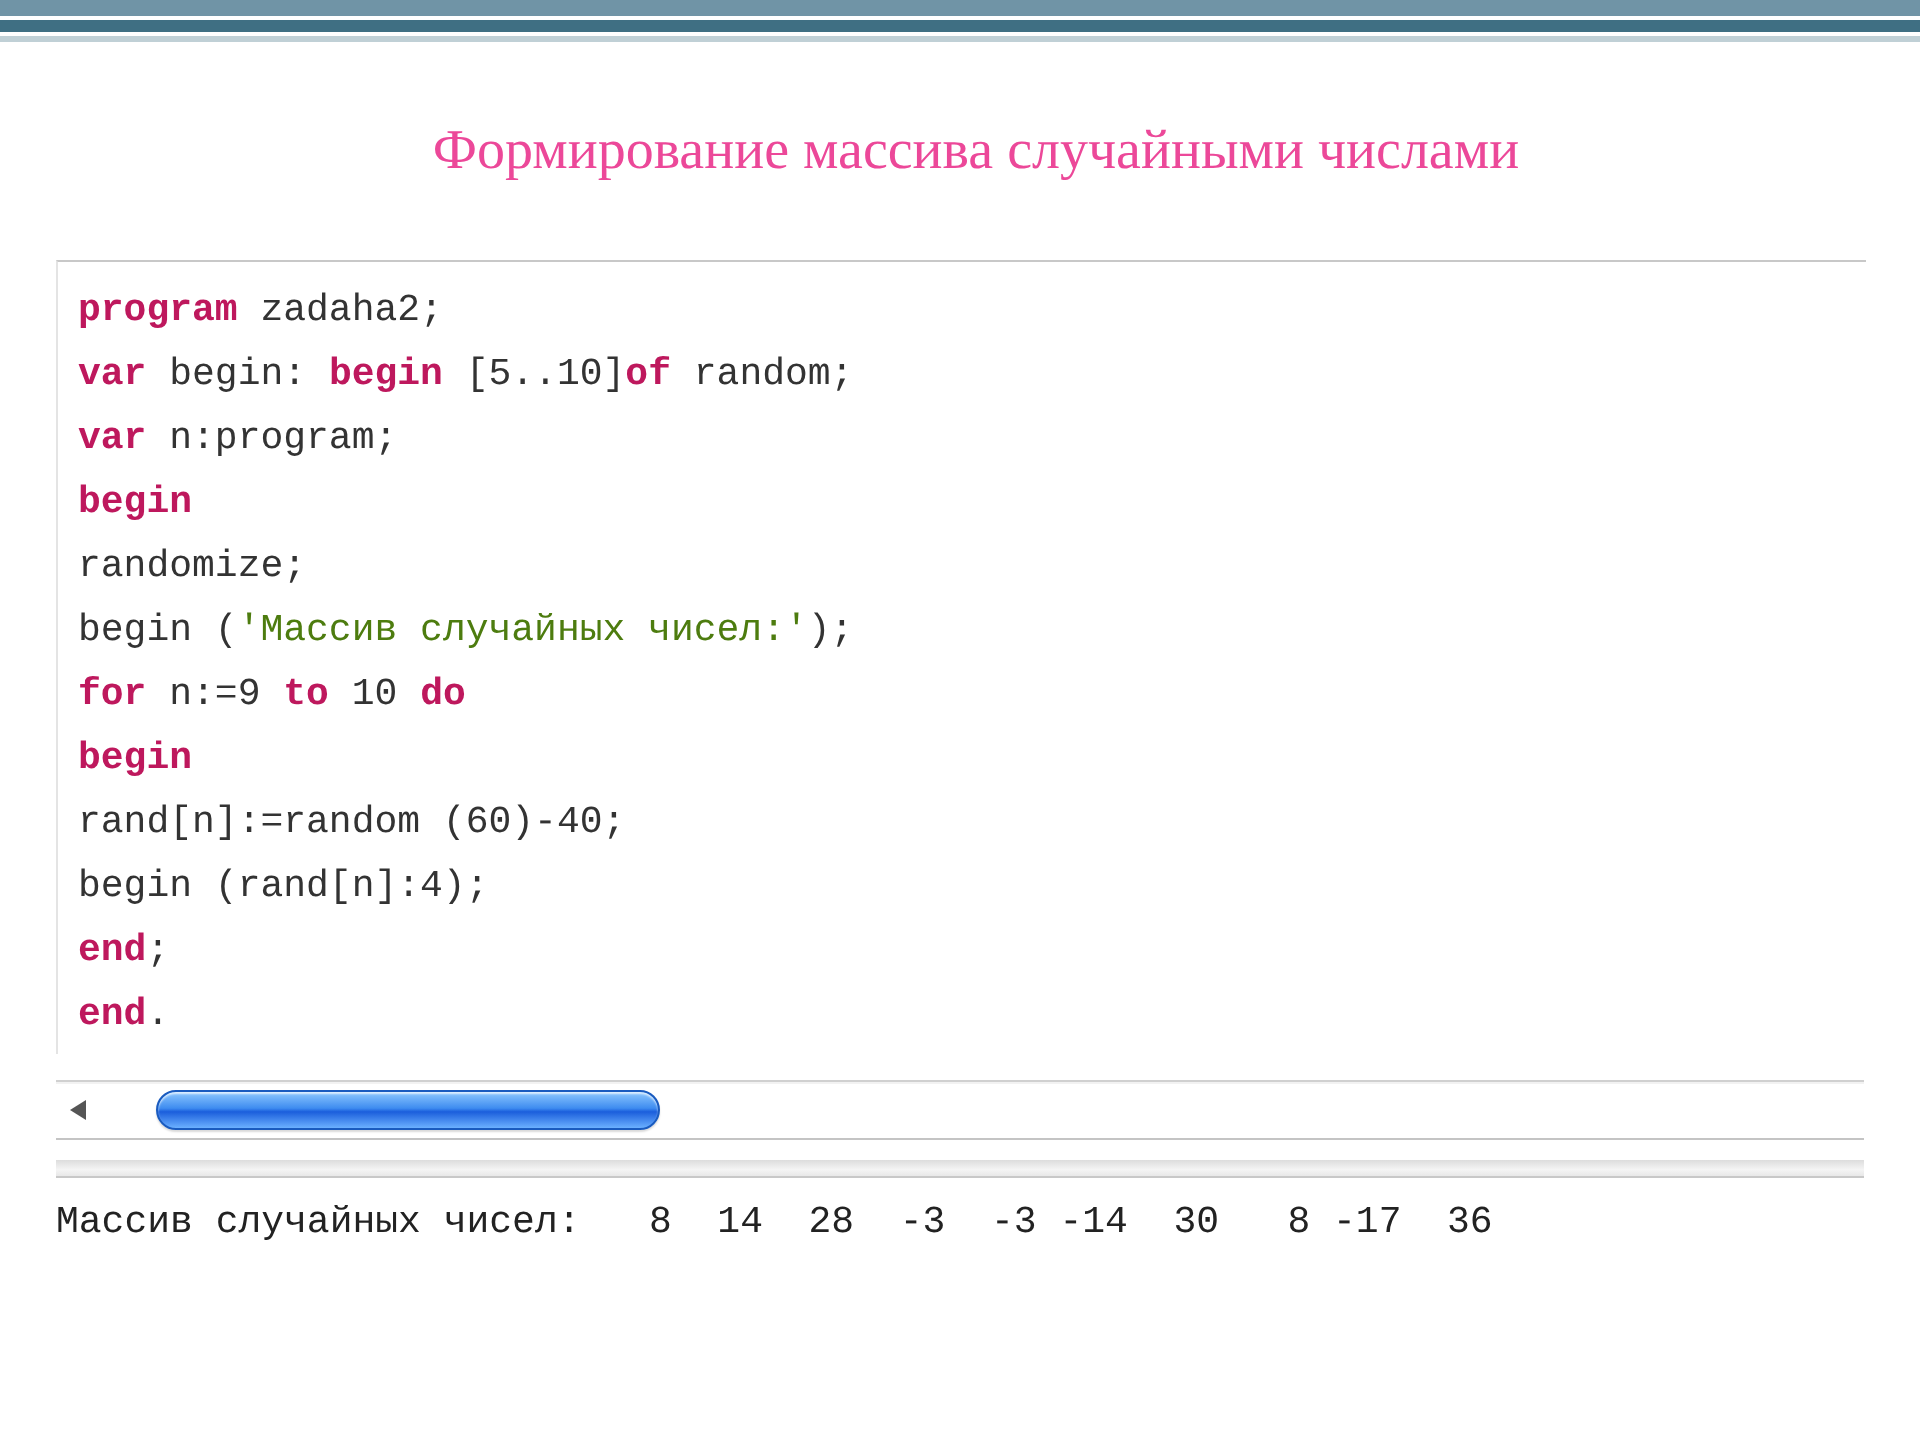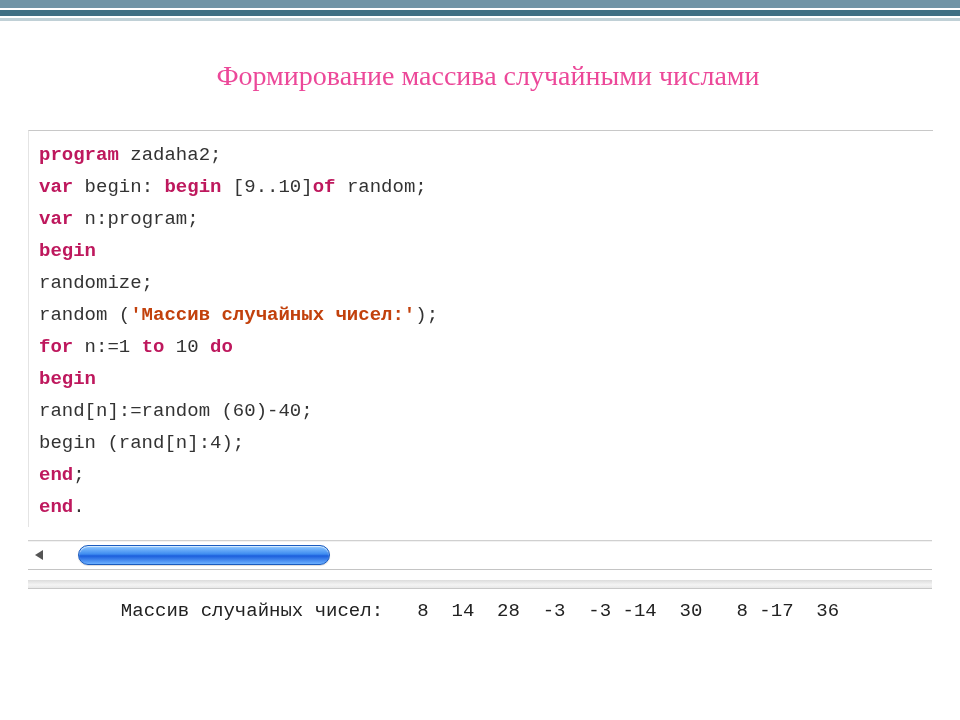--- a/index.html
+++ b/index.html
@@ -43,21 +43,21 @@
   }
   .code {
     font-family: "Courier New", monospace;
     font-size: 19px;
     line-height: 32px;
     color: #333;
     padding: 8px 10px 4px 10px;
     white-space: pre;
   }
   .kw { color: #be185d; font-weight: bold; }
-  .str { color: #c2410c; font-weight: bold; }
+  .str { color: #4d7c0f; }
 
   .scrollbar-area {
     position: absolute;
     left: 28px;
     top: 540px;
     width: 904px;
     height: 28px;
     background: #fff;
     border-top: 1px solid #d0d0d0;
     border-bottom: 1px solid #c4c4c4;
@@ -97,42 +97,41 @@
   }
   .output {
     position: absolute;
     left: 28px;
     top: 600px;
     width: 904px;
     font-family: "Courier New", monospace;
     font-size: 19px;
     color: #222;
     white-space: pre;
-    text-align: center;
   }
 </style>
 </head>
 <body>
 
 <div class="topstripe">
   <div class="a"></div>
     <div class="b"></div>
     <div class="c"></div>
 </div>
 
 <div class="title">Формирование массива случайными числами</div>
 
 <div class="code-pane">
   <div class="code"><span class="kw">program</span><span> zadaha2;</span>
-<span class="kw">var</span><span> begin: </span><span class="kw">begin</span><span> [9..10]</span><span class="kw">of</span><span> random;</span>
+<span class="kw">var</span><span> begin: </span><span class="kw">begin</span><span> [5..10]</span><span class="kw">of</span><span> random;</span>
 <span class="kw">var</span><span> n:program;</span>
 <span class="kw">begin</span>
 <span>randomize;</span>
-<span>random (</span><span class="str">'Массив случайных чисел:'</span><span>);</span>
-<span class="kw">for</span><span> n:=1 </span><span class="kw">to</span><span> 10 </span><span class="kw">do</span>
+<span>begin (</span><span class="str">'Массив случайных чисел:'</span><span>);</span>
+<span class="kw">for</span><span> n:=9 </span><span class="kw">to</span><span> 10 </span><span class="kw">do</span>
 <span class="kw">begin</span>
 <span>rand[n]:=random (60)-40;</span>
 <span>begin (rand[n]:4);</span>
 <span class="kw">end</span><span>;</span>
 <span class="kw">end</span><span>.</span></div>
 </div>
 
 <div class="scrollbar-area">
   <div class="scroll-left">
     <svg width="8" height="10" viewBox="0 0 8 10">

